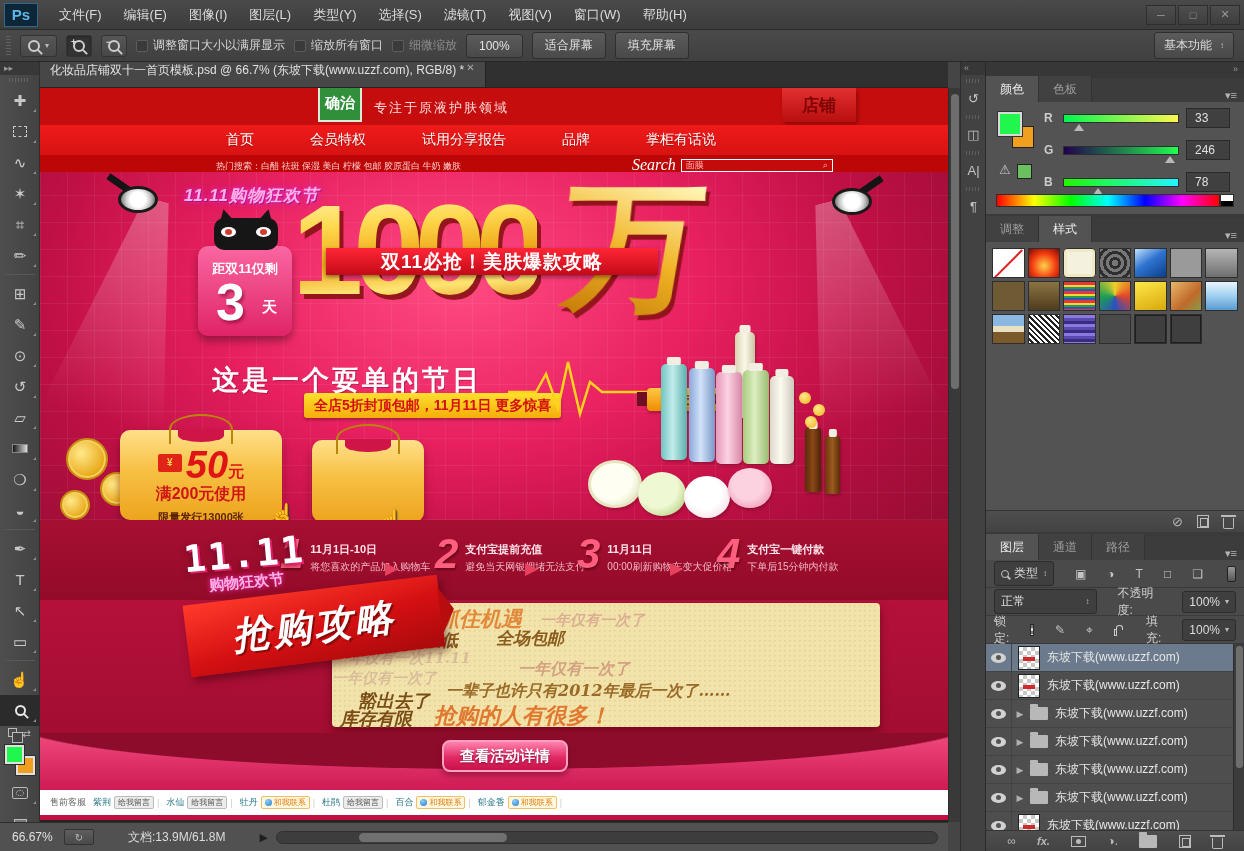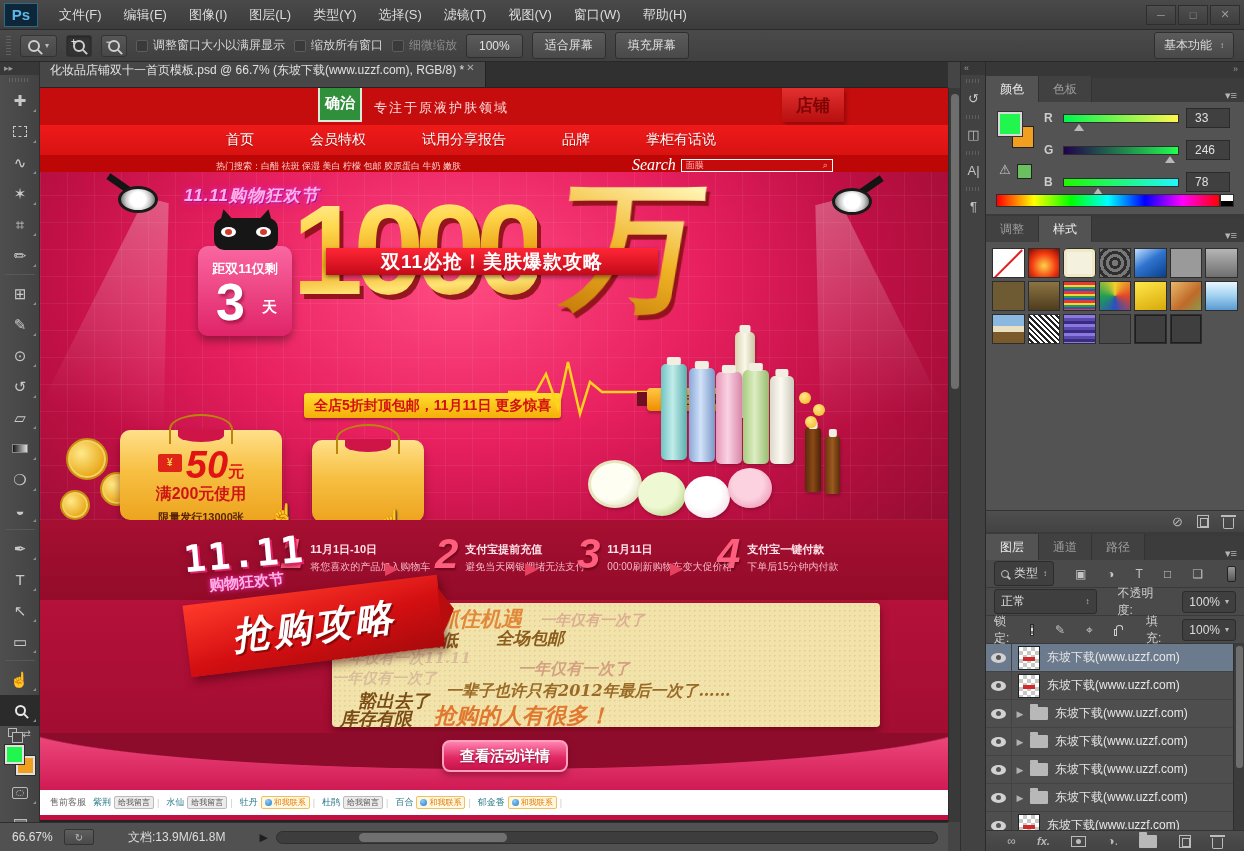--- a/index.html
+++ b/index.html
@@ -56,21 +56,21 @@
 .ti-qmask{width:16px;height:12px;border:1px solid #bbb;border-radius:2px;position:relative}
 .ti-qmask::after{content:"";position:absolute;inset:2px 3px;border:1px dotted #bbb;border-radius:50%}
 .ti-screen{width:13px;height:10px;border:1px solid #bbb;background:#777;box-shadow:3px 3px 0 -1px #999}
 
 
 .canvas-wrap{position:absolute;top:88px;left:40px;width:908px;height:734px;background:#232323;overflow:hidden;z-index:10}
 .banner{position:absolute;top:0;left:0;width:908px;height:732px;background:#b5113a;overflow:hidden}
 .bn-header{position:absolute;top:0;left:0;right:0;height:37px;background:#c50d0d}
 .bn-logo{position:absolute;left:278px;top:-4px;width:44px;height:38px;background:#2f8f3a;border:2px solid #dfeadb;color:#fff;font-size:15px;font-weight:bold;display:flex;align-items:center;justify-content:center;font-family:"DejaVu Serif",serif;z-index:2}
 .bn-tagline{position:absolute;left:334px;top:11px;color:#ffd9d9;font-size:13px;letter-spacing:2px}
-.bn-shop{position:absolute;left:742px;top:0;width:62px;height:34px;background:linear-gradient(#e23030,#b80f0f);color:#7e0404;font-weight:bold;font-size:17px;display:flex;align-items:center;justify-content:center;box-shadow:2px 3px 4px rgba(80,0,0,.4)}
+.bn-shop{position:absolute;left:742px;top:0;width:74px;height:34px;background:linear-gradient(#e23030,#b80f0f);color:#7e0404;font-weight:bold;font-size:17px;display:flex;align-items:center;justify-content:center;box-shadow:2px 3px 4px rgba(80,0,0,.4)}
 .bn-nav{position:absolute;top:37px;left:0;right:0;height:30px;background:linear-gradient(#ef1a1a,#d81212);display:flex;align-items:center;gap:56px;padding-left:186px}
 .bn-nav span{color:#fff;font-size:14px;text-shadow:0 1px 1px rgba(100,0,0,.5)}
 .bn-hotbar{position:absolute;top:67px;left:0;right:0;height:23px;background:#bd0707;display:flex;align-items:center;font-size:9px;color:#ffc9c9;padding-left:176px}
 .bn-search{position:absolute;left:592px;top:1px;display:flex;align-items:center;gap:5px}
 .bn-search .slabel{font-style:italic;color:#fff;font-size:16px;font-family:"Liberation Serif",serif}
 .bn-search .sbox{width:152px;height:13px;border:1px solid #fff;background:#c40a0a;color:#ffb9b9;font-size:9px;padding:0 4px;display:flex;align-items:center;justify-content:space-between}
 
 .bn-hero{position:absolute;top:84px;left:0;right:0;height:348px;background:radial-gradient(ellipse 640px 420px at 46% 32%,#ff4b82 0%,#e82060 38%,#c01045 64%,#8e0c2f 100%);overflow:hidden}
 .bn-hero .grid{position:absolute;inset:0;background-image:repeating-linear-gradient(0deg,rgba(255,255,255,.06) 0 1px,transparent 1px 27px),repeating-linear-gradient(90deg,rgba(255,255,255,.06) 0 1px,transparent 1px 27px)}
 .beam{position:absolute;width:150px;height:280px;background:linear-gradient(180deg,rgba(255,255,255,.28),rgba(255,255,255,0) 80%);clip-path:polygon(42% 0,58% 0,100% 100%,0 100%)}
@@ -474,20 +474,21 @@
         <div class="cd-card">
           <div class="cd-prefix">距双11仅剩</div>
           <div class="cd-num">3</div>
           <div class="cd-unit">天</div>
         </div>
 
         <div class="hl-num">1000</div>
         <div class="hl-wan">万</div>
         <div class="hl-band">双11必抢！美肤爆款攻略</div>
 
+        <div class="slogan" style="top:190px">这是一个耍单的节日</div>
 
         <div class="promo-badge">全店5折封顶包邮，11月11日 更多惊喜</div>
         <svg class="heartbeat" width="150" height="64" viewBox="0 0 150 64">
             <polyline points="0,34 28,34 38,16 50,50 60,4 72,56 82,24 94,34 148,34" fill="none" stroke="#ffd21e" stroke-width="2.5"></polyline>
           </svg>
         <div class="collect-btn">点击收藏</div>
 
         <div class="products">
           <div class="bottle" style="left:150px;top:0;width:20px;height:86px;background:linear-gradient(90deg,#d8d4b0,#fbf8e8 50%,#c8c4a0)"></div>
           <div class="bottle" style="left:76px;top:32px;width:26px;height:96px;background:linear-gradient(90deg,#6fc4c2,#c2ecea 45%,#5ab0ae)"></div>

